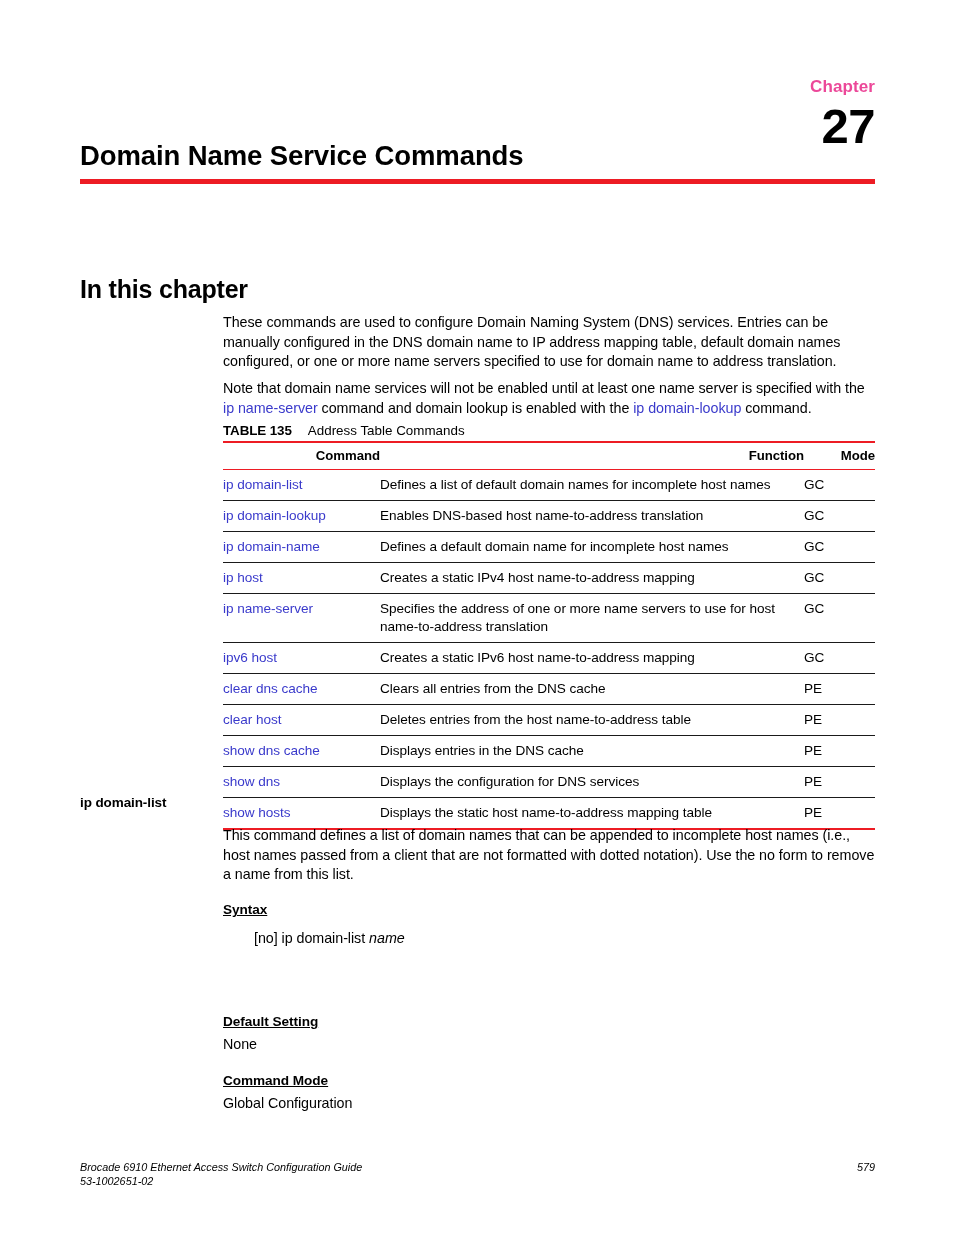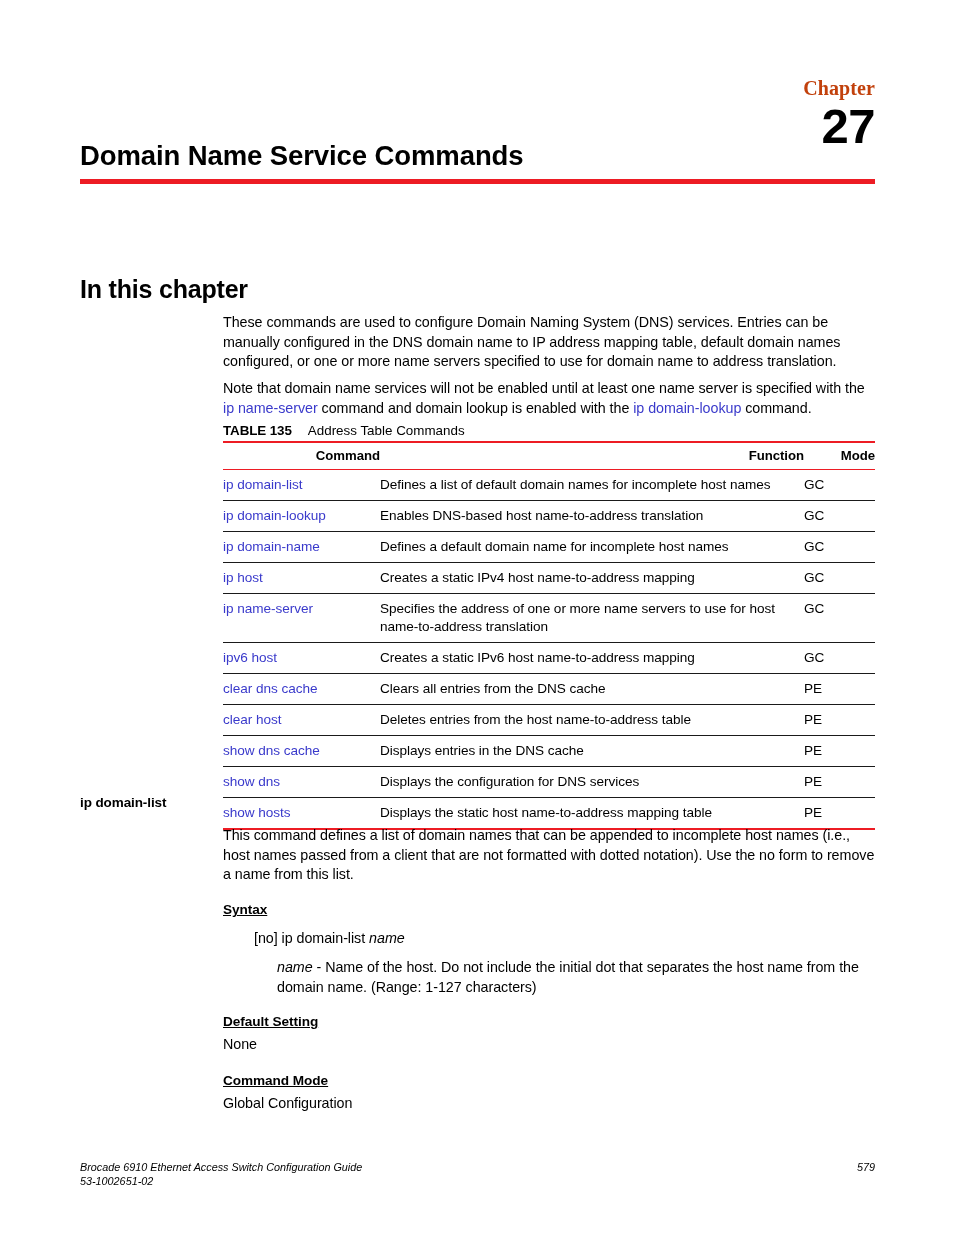--- a/index.html
+++ b/index.html
@@ -23,26 +23,25 @@
   .chapter-header {
     position: absolute;
     left: 80px;
     top: 78px;
     width: 795px;
   }
   .chapter-label {
     position: absolute;
     right: 0;
     top: 0;
-    font-size: 20px;
+    font-size: 17px;
     font-weight: 700;
     letter-spacing: 0.1px;
-    color: #c2410c;
-    line-height: 1;
-    font-family: Liberation Serif, serif;
+    color: #ec4899;
+    line-height: 1;
   }
   .chapter-number {
     position: absolute;
     right: 0;
     top: 24px;
     font-size: 49px;
     font-weight: 700;
     line-height: 1;
     color: #000;
     letter-spacing: -0.5px;
@@ -327,21 +326,20 @@
   <div class="cmd-heading" style="top:796px;">ip domain-list</div>
 
   <div class="body-col" style="top:826px;">
     <p class="para"><span>This command defines a list of domain names that can be appended to incomplete host names (i.e., host names passed from a client that are not formatted with dotted notation). Use the </span><span class="bold">no</span><span> form to remove a name from this list.</span></p>
   </div>
 
   <div class="sub-head" style="top:903px;">Syntax</div>
 
   <div class="indent1" style="top:929px;"><span>[</span><span class="bold">no</span><span>] </span><span class="bold">ip domain-list</span><span> </span><span class="ital">name</span></div>
 
-  <div class="indent2" style="top:958px;"><span class="ital">name</span><span> - Name of the host. Do not include the initial dot that separates the host name from the domain name. (Range: 1-127 characters)</span></div>
 
   <div class="sub-head" style="top:1015px;">Default Setting</div>
   <div class="sub-text" style="top:1035px;text-align:right;">None</div>
 
   <div class="sub-head" style="top:1074px;">Command Mode</div>
   <div class="sub-text" style="top:1094px;">Global Configuration</div>
 
   <div class="footer">
     <div class="fleft">
       <div>Brocade 6910 Ethernet Access Switch Configuration Guide</div>

